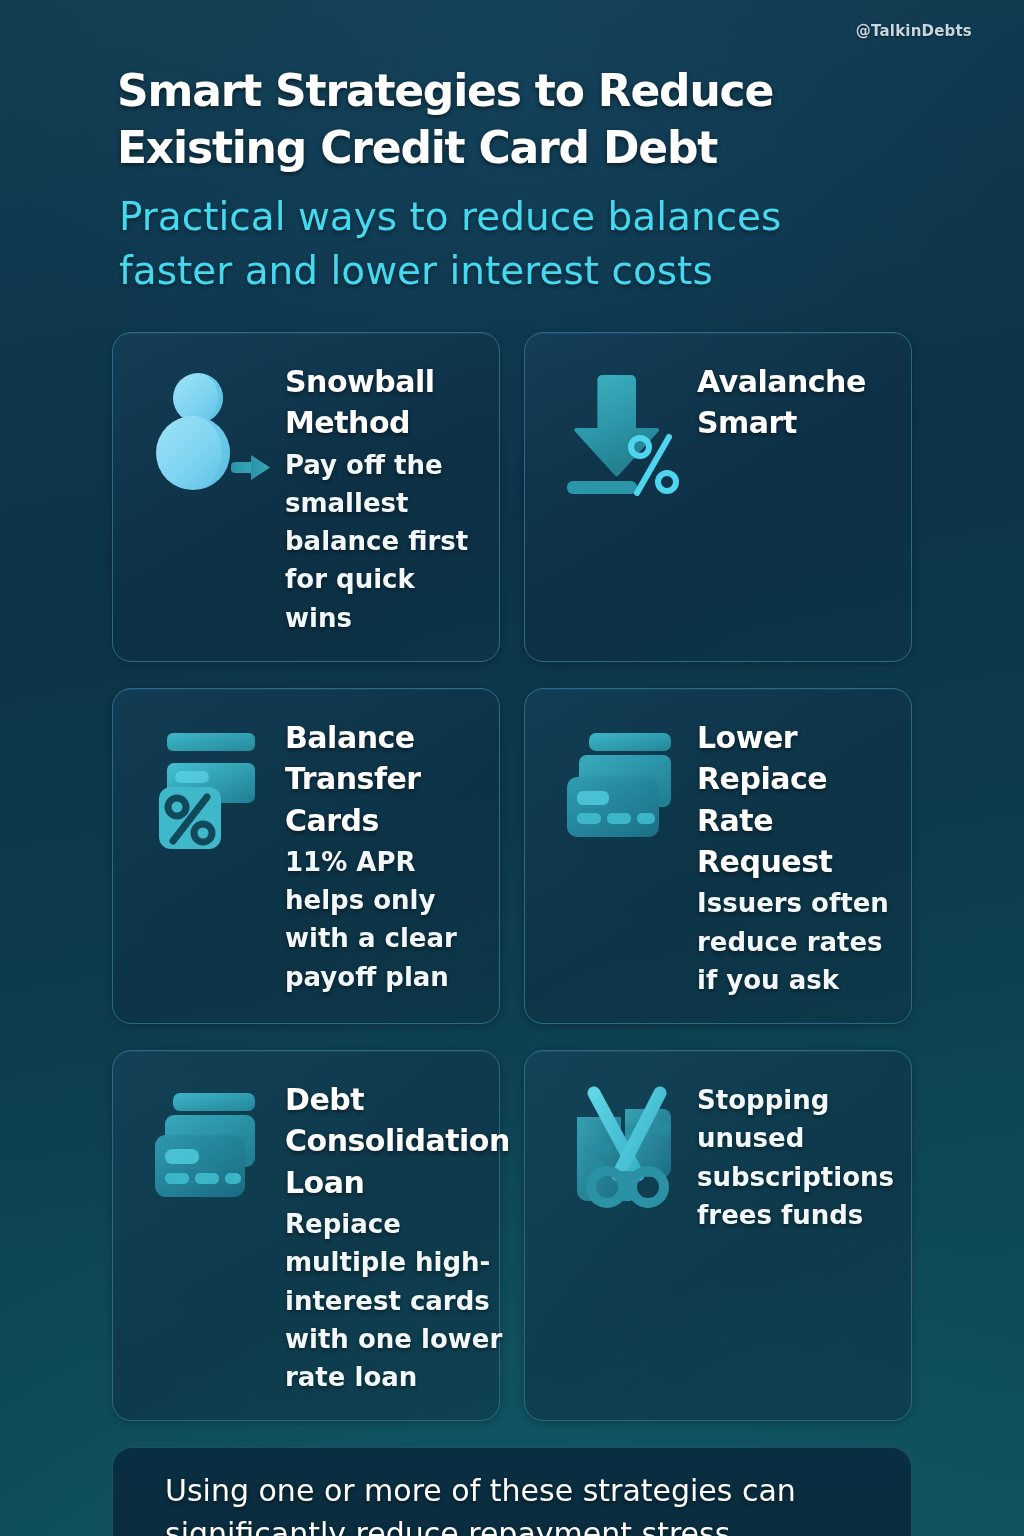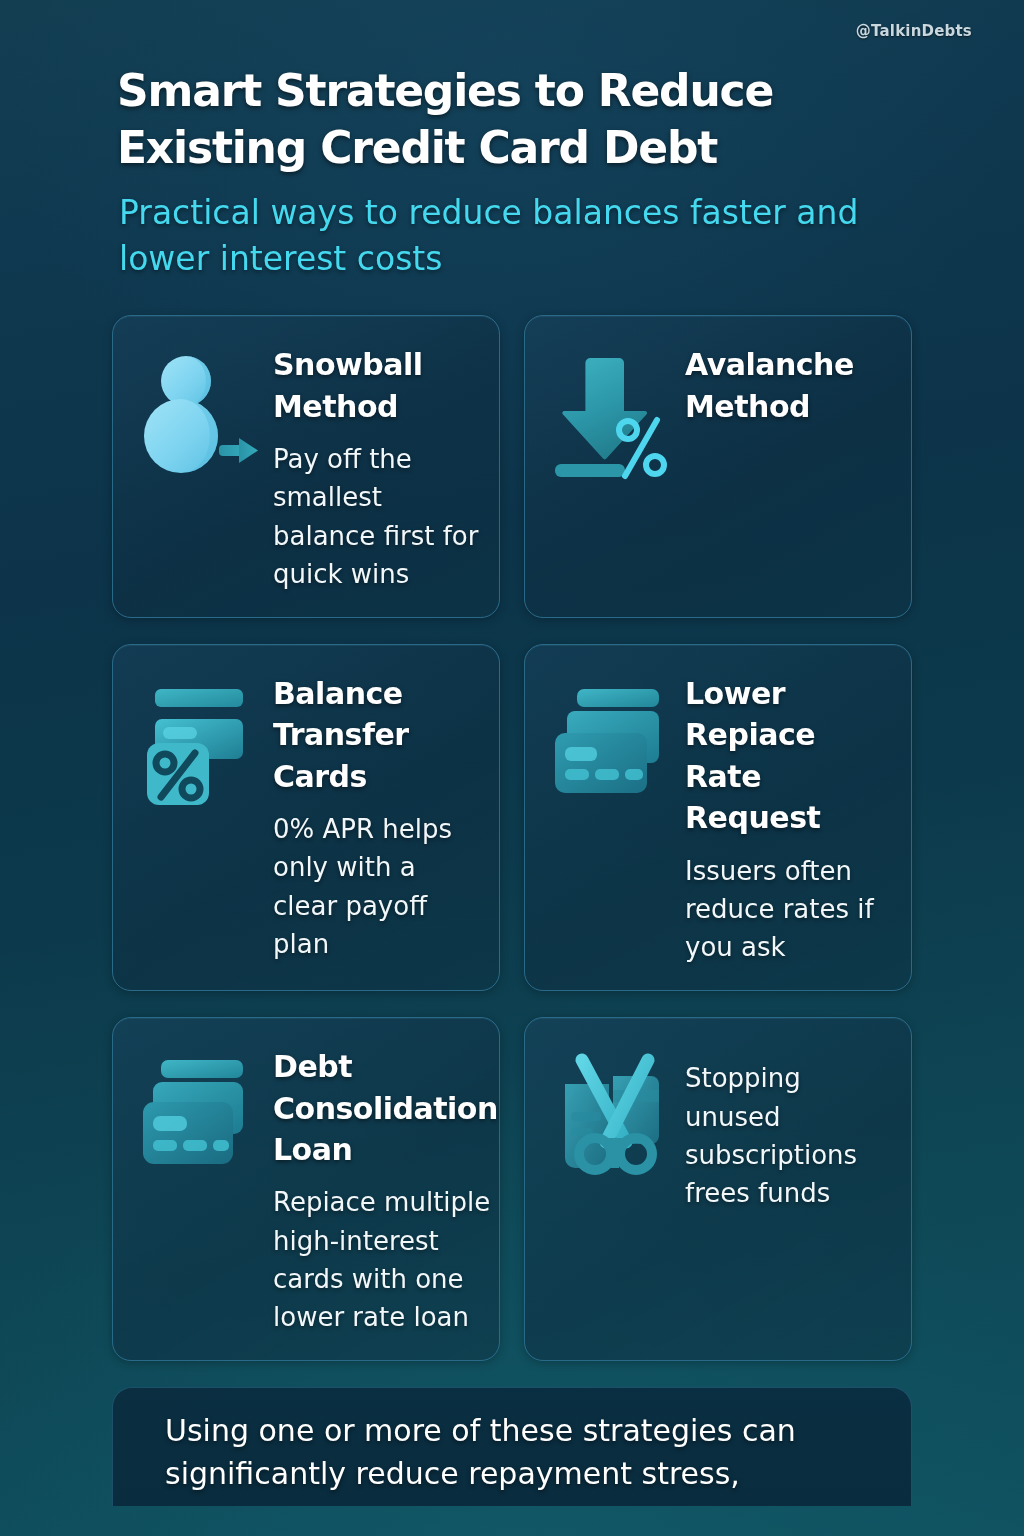--- a/index.html
+++ b/index.html
@@ -59,21 +59,21 @@
     color:#ffffff;
     text-shadow:0 2px 5px rgba(0,0,0,0.55);
   }
 
   .subtitle{
     margin-left:119px;
     margin-top:14px;
     width:760px;
     font-family:"DejaVu Sans", sans-serif;
     font-weight:400;
-    font-size:33px;
+    font-size:39px;
     line-height:1.38;
     color:#45d9ef;
     text-shadow:0 2px 4px rgba(0,0,0,0.45);
   }
 
   .grid{
     margin:34px auto 0 auto;
     width:800px;
     display:grid;
     grid-template-columns:388px 388px;
@@ -81,21 +81,21 @@
     row-gap:26px;
   }
 
   .card{
     position:relative;
     border:1.6px solid #2a6a89;
     border-radius:19px;
     background:
       linear-gradient(150deg, rgba(24,66,92,0.55) 0%, rgba(13,45,65,0.55) 55%, rgba(12,48,66,0.5) 100%);
     box-shadow:inset 0 1px 0 rgba(120,190,220,0.10), 0 2px 8px rgba(0,0,0,0.25);
-    padding:26px 20px 24px 20px;
+    padding:26px 20px 24px 32px;
     display:flex;
     gap:8px;
     align-items:flex-start;
   }
 
   .card.r1 { min-height:295px; }
   .card.r2 { min-height:290px; }
   .card.r3 { min-height:325px; }
 
   .icon-wrap{
@@ -113,23 +113,23 @@
     font-family:"DejaVu Sans", sans-serif;
     font-weight:700;
     font-size:30px;
     line-height:1.38;
     color:#ffffff;
     letter-spacing:-0.5px;
     text-shadow:0 2px 4px rgba(0,0,0,0.5);
   }
 
   .card-desc{
-    margin-top:13px;
-    font-family:"DejaVu Sans", sans-serif;
-    font-weight:400;
+    margin-top:2px;
+    font-family:"DejaVu Sans", sans-serif;
+    font-weight:700;
     font-size:26px;
     line-height:1.47;
     color:#f2f7f9;
     text-shadow:0 2px 4px rgba(0,0,0,0.45);
   }
 
   .banner{
     margin:26px auto 0 auto;
     width:800px;
     border-radius:20px 20px 0 0;
@@ -209,21 +209,21 @@
           <path d="M34 10 h34 a5 5 0 0 1 5 5 v48 h21 a2 2 0 0 1 1.6 3.3 l-40 44 a2.5 2.5 0 0 1 -3.8 0 l-40 -44 a2 2 0 0 1 1.6 -3.3 h21 v-48 a5 5 0 0 1 5 -5 z" fill="url(#arrowg)"></path>
           <rect x="4" y="116" width="70" height="13" rx="6" fill="#2b96a8"></rect>
           <g stroke="#4fd6ef" stroke-width="6" fill="none">
             <line x1="106" y1="72" x2="74" y2="128" stroke-linecap="round"></line>
             <circle cx="77" cy="82" r="9"></circle>
             <circle cx="104" cy="117" r="9"></circle>
           </g>
         </svg>
       </div>
       <div class="card-text">
-        <div class="card-title">Avalanche Method</div>
+        <div class="card-title">Avalanche Smart</div>
       </div>
     </div>
 
     <div class="card r2">
       <div class="icon-wrap">
         <svg width="120" height="128" viewBox="0 0 120 128">
           <defs>
             <linearGradient id="cardg1" x1="0" y1="0" x2="1" y2="1">
               <stop offset="0%" stop-color="#3fb6c6"></stop>
               <stop offset="100%" stop-color="#238a9c"></stop>
@@ -239,21 +239,21 @@
           <rect x="8" y="66" width="62" height="62" rx="12" fill="#3fb9ca"></rect>
           <g stroke="#10485c" stroke-width="7" fill="none">
             <line x1="56" y1="76" x2="22" y2="120" stroke-linecap="round"></line>
             <circle cx="26" cy="86" r="9"></circle>
             <circle cx="52" cy="112" r="9"></circle>
           </g>
         </svg>
       </div>
       <div class="card-text">
         <div class="card-title">Balance Transfer Cards</div>
-        <div class="card-desc">0% APR helps only with a clear payoff plan</div>
+        <div class="card-desc">11% APR helps only with a clear payoff plan</div>
       </div>
     </div>
 
     <div class="card r2">
       <div class="icon-wrap">
         <svg width="120" height="128" viewBox="0 0 120 128">
           <defs>
             <linearGradient id="sc1" x1="0" y1="0" x2="1" y2="1">
               <stop offset="0%" stop-color="#3fb6c6"></stop>
               <stop offset="100%" stop-color="#22869a"></stop>

